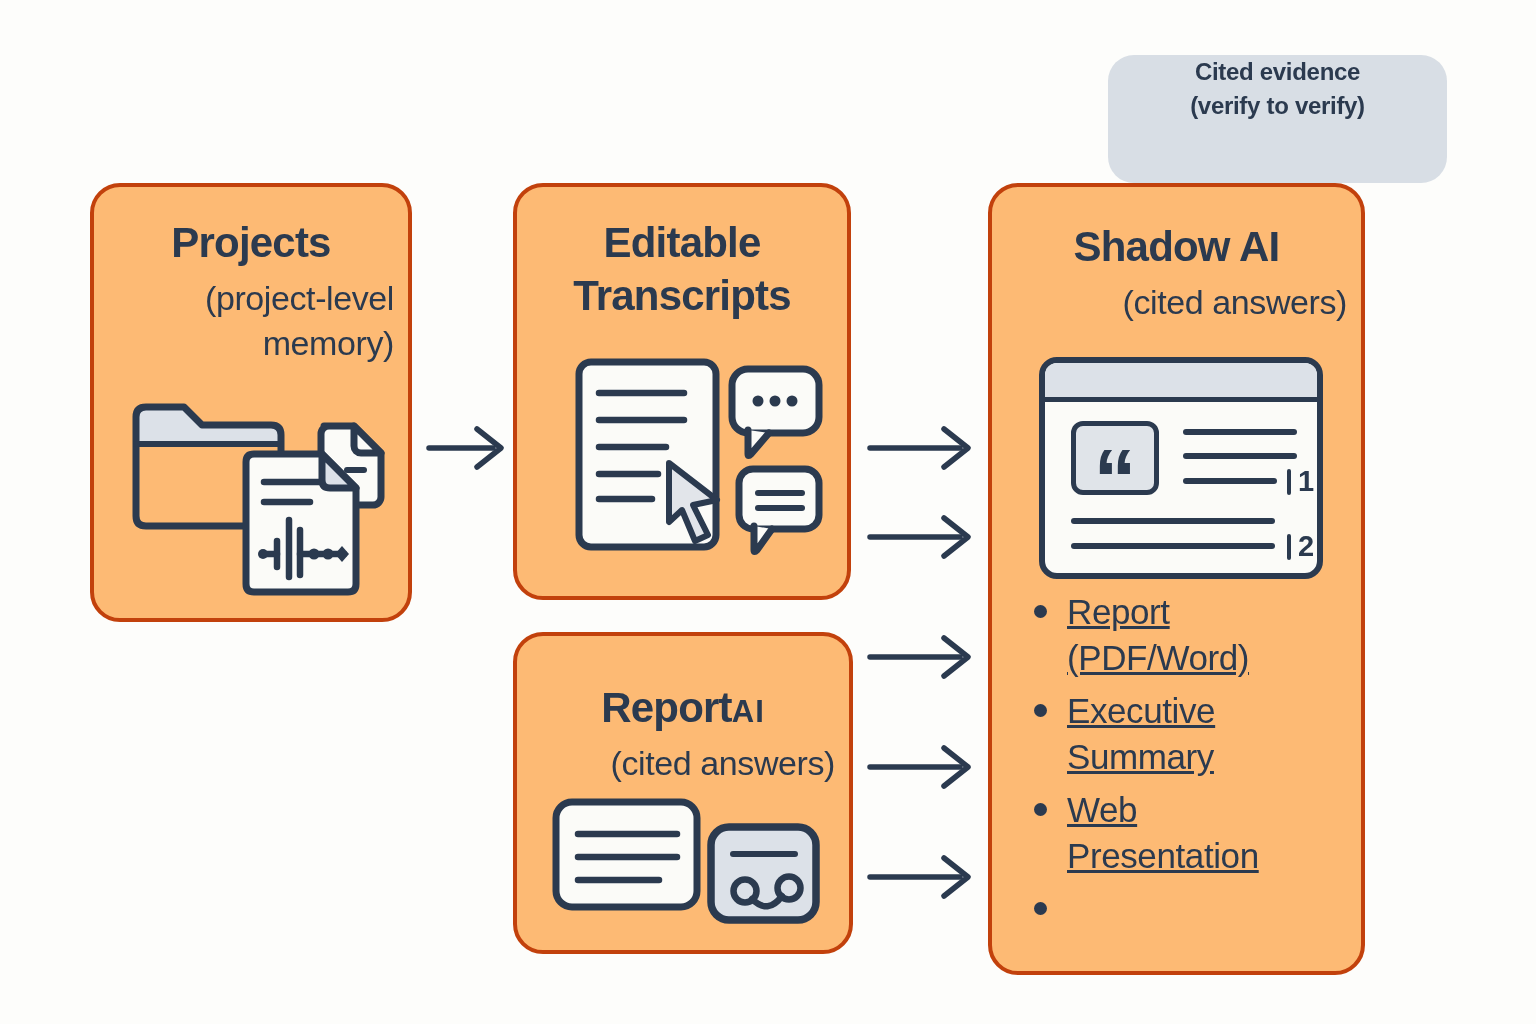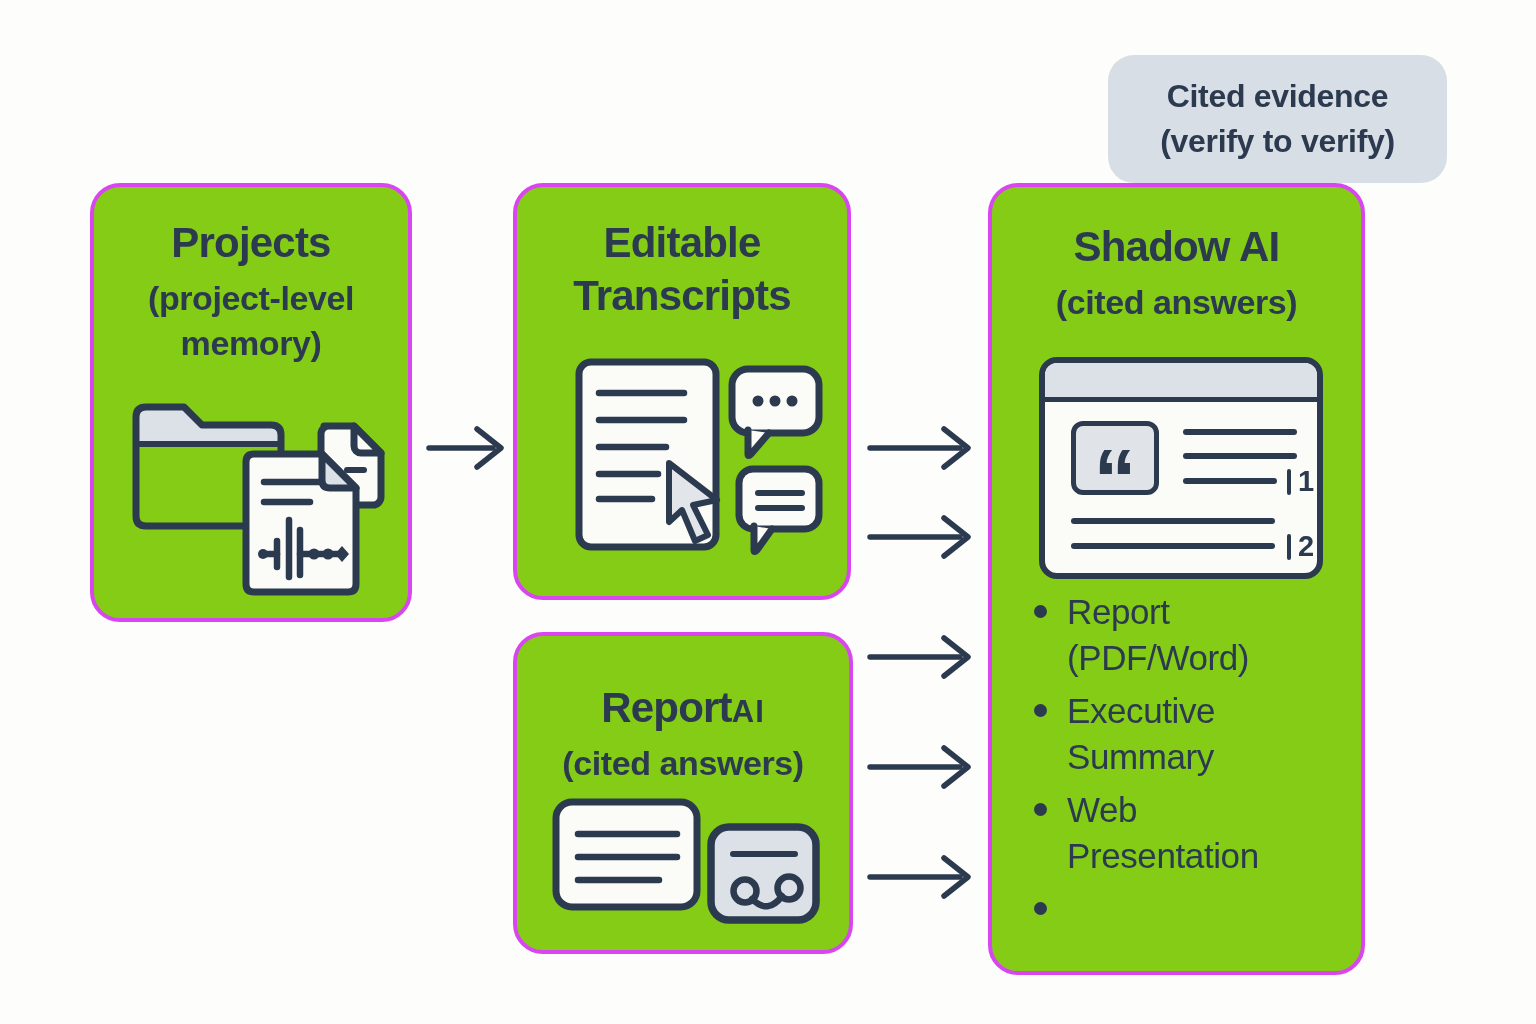--- a/index.html
+++ b/index.html
@@ -6,36 +6,36 @@
   .canvas {
     position:relative; width:1536px; height:1024px;
     background:#fdfdfb; overflow:hidden;
     font-family:"Liberation Sans", sans-serif;
     color:#2b3a4f;
   }
   
   .callout {
     position:absolute; left:1108px; top:55px; width:339px; height:128px;
     background:#d8dee5; border-radius:26px;
-    display:flex; flex-direction:column; justify-content:center; align-items:center;
-    font-size:32px; font-weight:600; line-height:1.42; letter-spacing:-0.3px;
+    display:flex; flex-direction:column; align-items:center;
+    font-size:24px; font-weight:600; line-height:1.42; letter-spacing:-0.3px;
   }
   
   .box {
-    position:absolute; background:#84cc16;
-    border:4px solid #d946ef; border-radius:30px;
+    position:absolute; background:#fdba74;
+    border:4px solid #c2410c; border-radius:30px;
     box-sizing:border-box; text-align:center;
   }
   .box-projects   { left:90px;  top:183px; width:322px; height:439px; }
   .box-transcripts{ left:513px; top:183px; width:338px; height:417px; }
   .box-shadowmid  { left:513px; top:632px; width:340px; height:322px; }
   .box-output     { left:988px; top:183px; width:377px; height:792px; }
 
   .title { font-size:42px; font-weight:700; letter-spacing:-0.8px; line-height:1.25; margin-top:30px; }
-  .subtitle { font-size:34px; font-weight:700; letter-spacing:-0.4px; line-height:1.35; margin-top:6px; padding:0 14px; }
+  .subtitle { font-size:34px; font-weight:400; letter-spacing:-0.4px; line-height:1.35; margin-top:6px; padding:0 14px;text-align:right; }
   .title-small { font-size:31px; font-weight:700; letter-spacing:1px; }
 
   .icon-svg { position:absolute; }
   .icon-svg .st  { stroke:#2b3a4f; fill:none; stroke-linecap:round; stroke-linejoin:round; }
   .icon-svg .fw  { fill:#fbfbf8; }  
   .icon-svg .fg  { fill:#dce1e8; }  
   .icon-svg .fc  { fill:#e2e5ea; }  
   .icon-svg .fn  { fill:#2b3a4f; }  
 
   
@@ -68,21 +68,21 @@
   .cite-mark .cbar { width:4px; height:26px; background:#2b3a4f; border-radius:2px; }
   .cite-mark .cnum { font-size:29px; font-weight:600; color:#2b3a4f; }
 
   
   .outputs {
     position:absolute; left:42px; top:402px; margin:0; padding:0; list-style:none;
     text-align:left;
   }
   .outputs li { display:flex; gap:20px; margin-bottom:7px; }
   .outputs .dot { flex:none; width:13px; height:13px; border-radius:50%; background:#2b3a4f; margin-top:16px; }
-  .outputs .otext { width:252px; font-size:35px; line-height:46px; letter-spacing:-0.4px; }
+  .outputs .otext { width:252px; font-size:35px; line-height:46px; letter-spacing:-0.4px;text-decoration:underline; }
 </style>
 </head>
 <body>
 
 <div class="canvas">
 
   <div class="callout">
     <div>Cited evidence</div>
     <div>(verify to verify)</div>
   </div>

